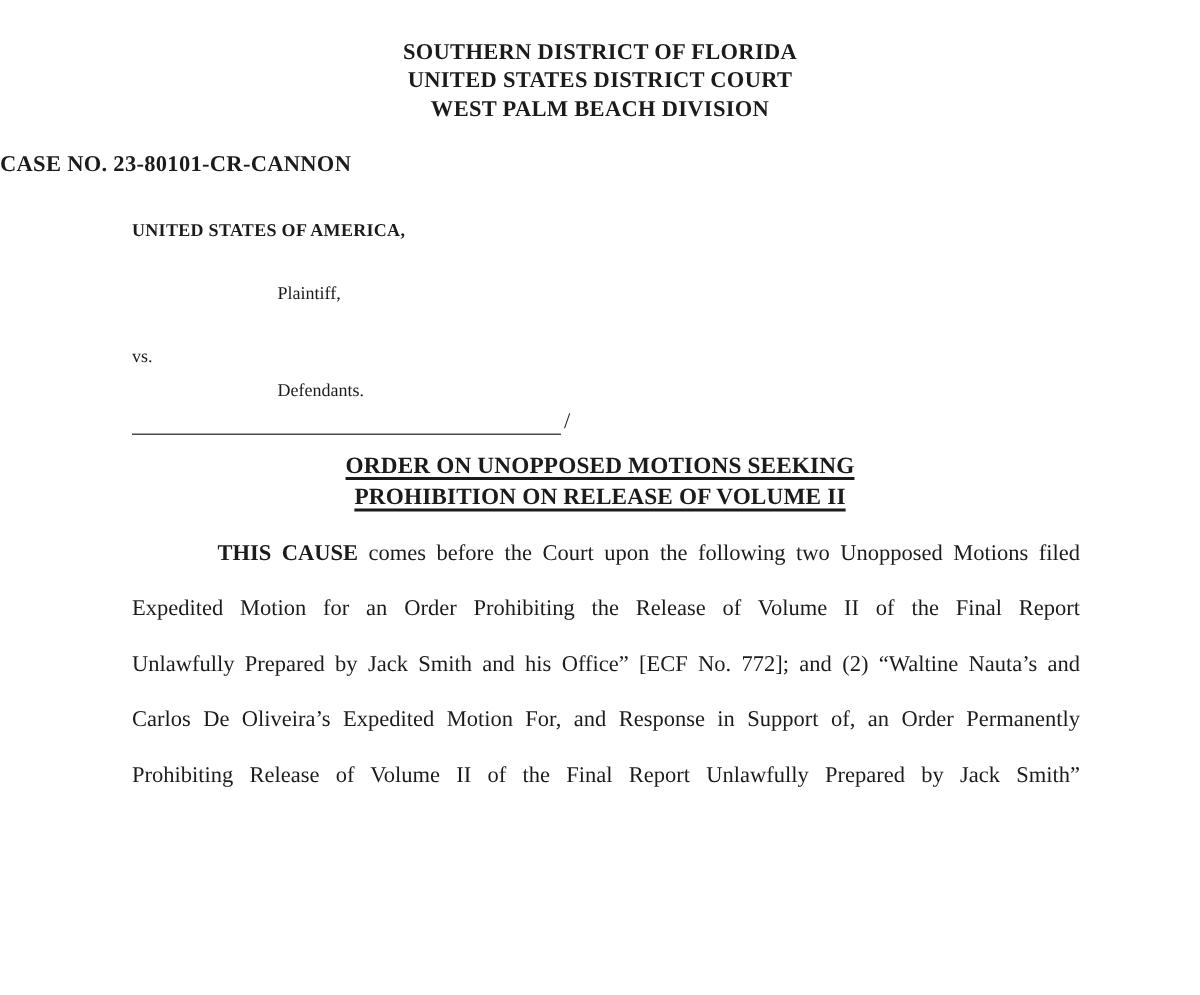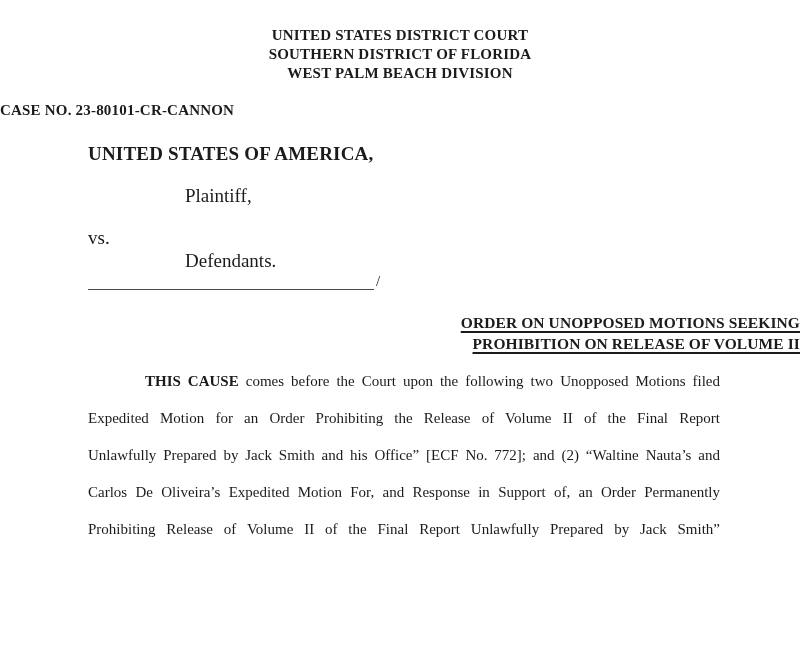--- a/index.html
+++ b/index.html
@@ -35,21 +35,21 @@
     font-size: 15px;
     line-height: 19px;
     font-weight: bold;
     text-align: left;
     letter-spacing: 0.2px;
   }
 
   .caption {
     margin-left: 88px;
     margin-right: 80px;
-    font-size: 19px;
+    font-size: 12px;
   }
   .plaintiff-name {
     margin-top: 24px;
     font-weight: bold;
     line-height: 19px;
     letter-spacing: 0.2px;
   }
   .party-role {
     margin-top: 23px;
     padding-left: 97px;
@@ -82,25 +82,25 @@
     height: 16px;
     border-bottom: 1.4px solid #4a4a4a;
   }
   .slash {
     font-size: 15px;
     line-height: 17px;
     padding-left: 2px;
   }
 
   .order-title {
-    margin-top: 22px;
+    margin-top: 10px;
     font-size: 15.5px;
     line-height: 21px;
     font-weight: bold;
-    text-align: right;
+    text-align: center;
     letter-spacing: 0.1px;
   }
   .order-title .t-line {
     text-decoration: underline;
     text-decoration-thickness: 1.5px;
     text-underline-offset: 2.5px;
   }
 
   .body-text {
     margin: 9px 80px 0 88px;
@@ -116,22 +116,22 @@
   .body-line.indent {
     padding-left: 57px;
   }
 </style>
 </head>
 <body>
 
 <div class="page">
 
   <div class="court-header">
+    <div>SOUTHERN DISTRICT OF FLORIDA</div>
     <div>UNITED STATES DISTRICT COURT</div>
-    <div>SOUTHERN DISTRICT OF FLORIDA</div>
     <div>WEST PALM BEACH DIVISION</div>
   </div>
 
   <div class="case-number">CASE NO. 23-80101-CR-CANNON</div>
 
   <div class="caption">
     <div class="plaintiff-name">UNITED STATES OF AMERICA,</div>
     <div class="party-role">Plaintiff,</div>
     <div class="vs-label">vs.</div>
     <div class="defendants-role">Defendants.</div>

